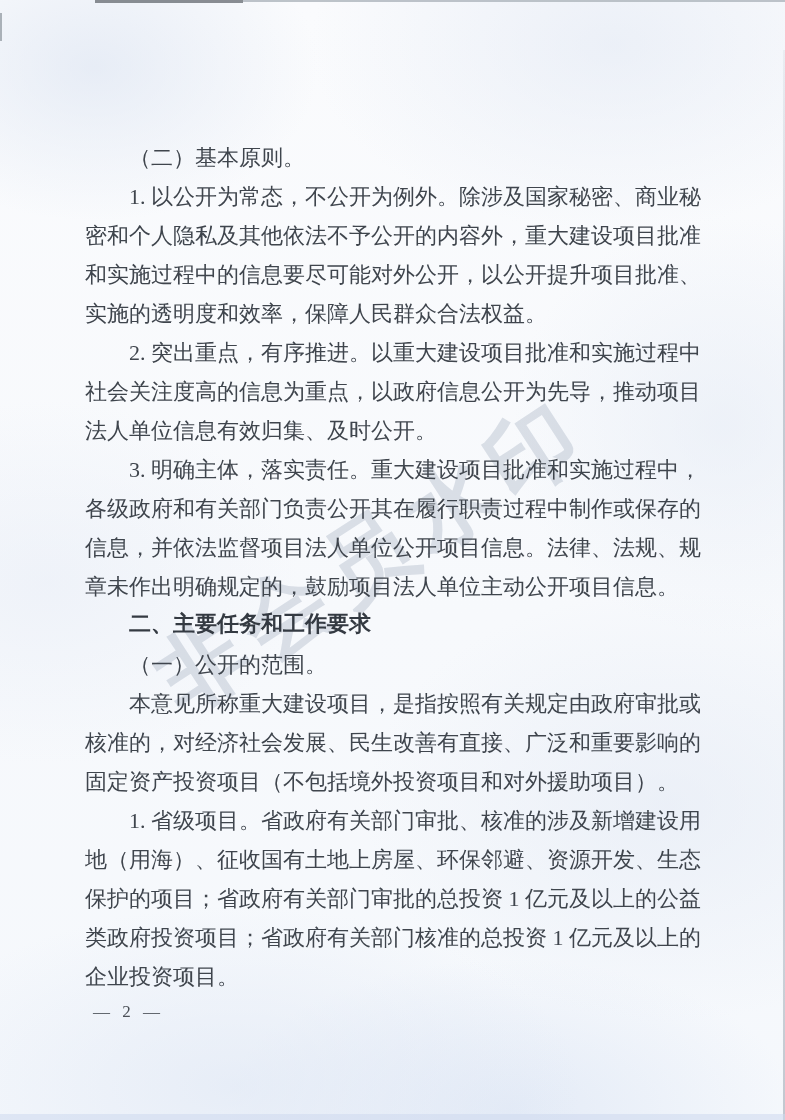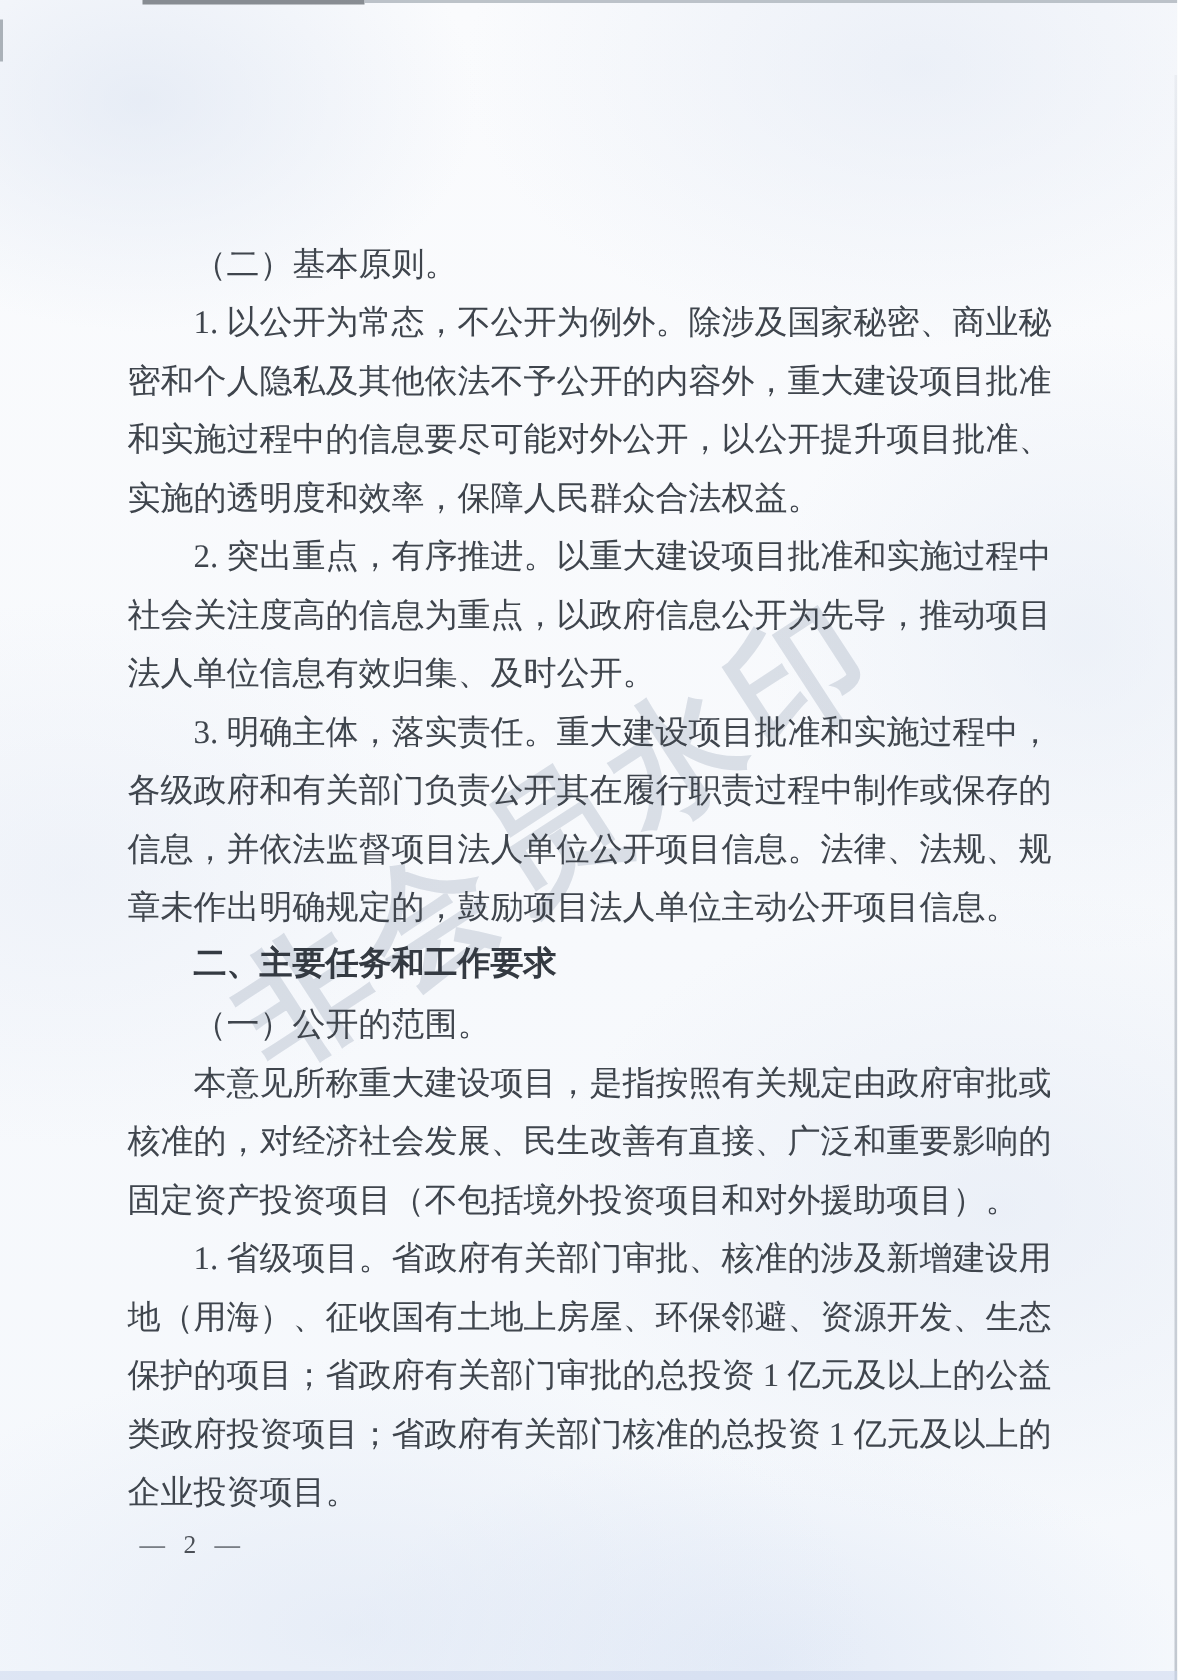--- a/index.html
+++ b/index.html
@@ -61,21 +61,21 @@
     font-size: 88px;
     letter-spacing: 10px;
     white-space: nowrap;
     color: rgba(158,169,188,0.34);
     z-index: 1;
     user-select: none;
   }
   
   .doc {
     position: absolute;
-    left: 85px; top: 156px;
+    left: 85px; top: 138px;
     width: 616px;
     z-index: 2;
   }
   .doc p {
     margin: 0;
     font-size: 22px;
     line-height: 39px;
     color: #3f454d;
     text-align: justify;
     text-align-last: left;

